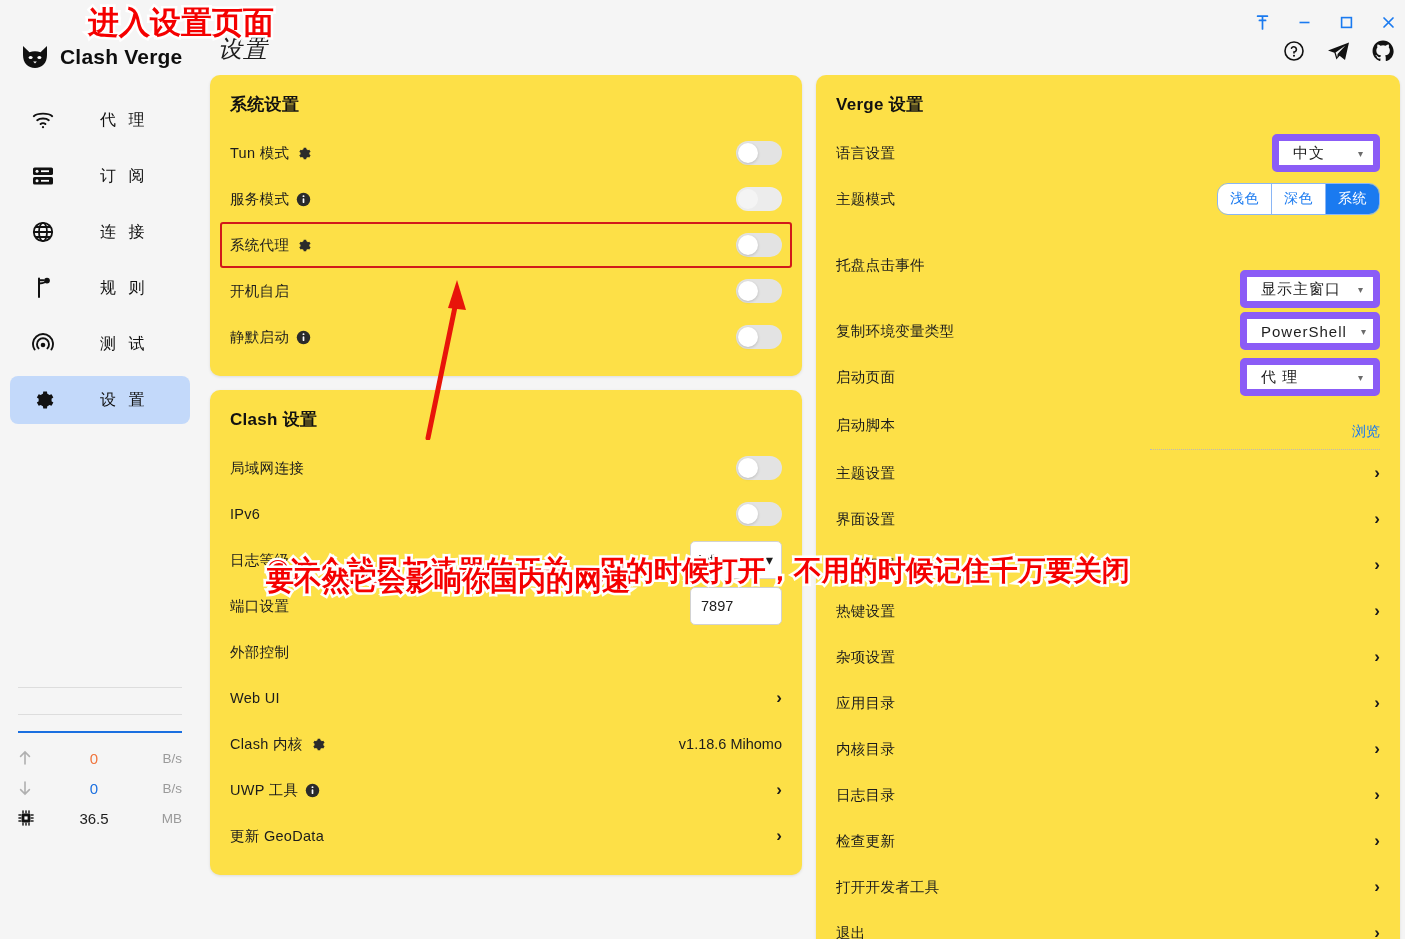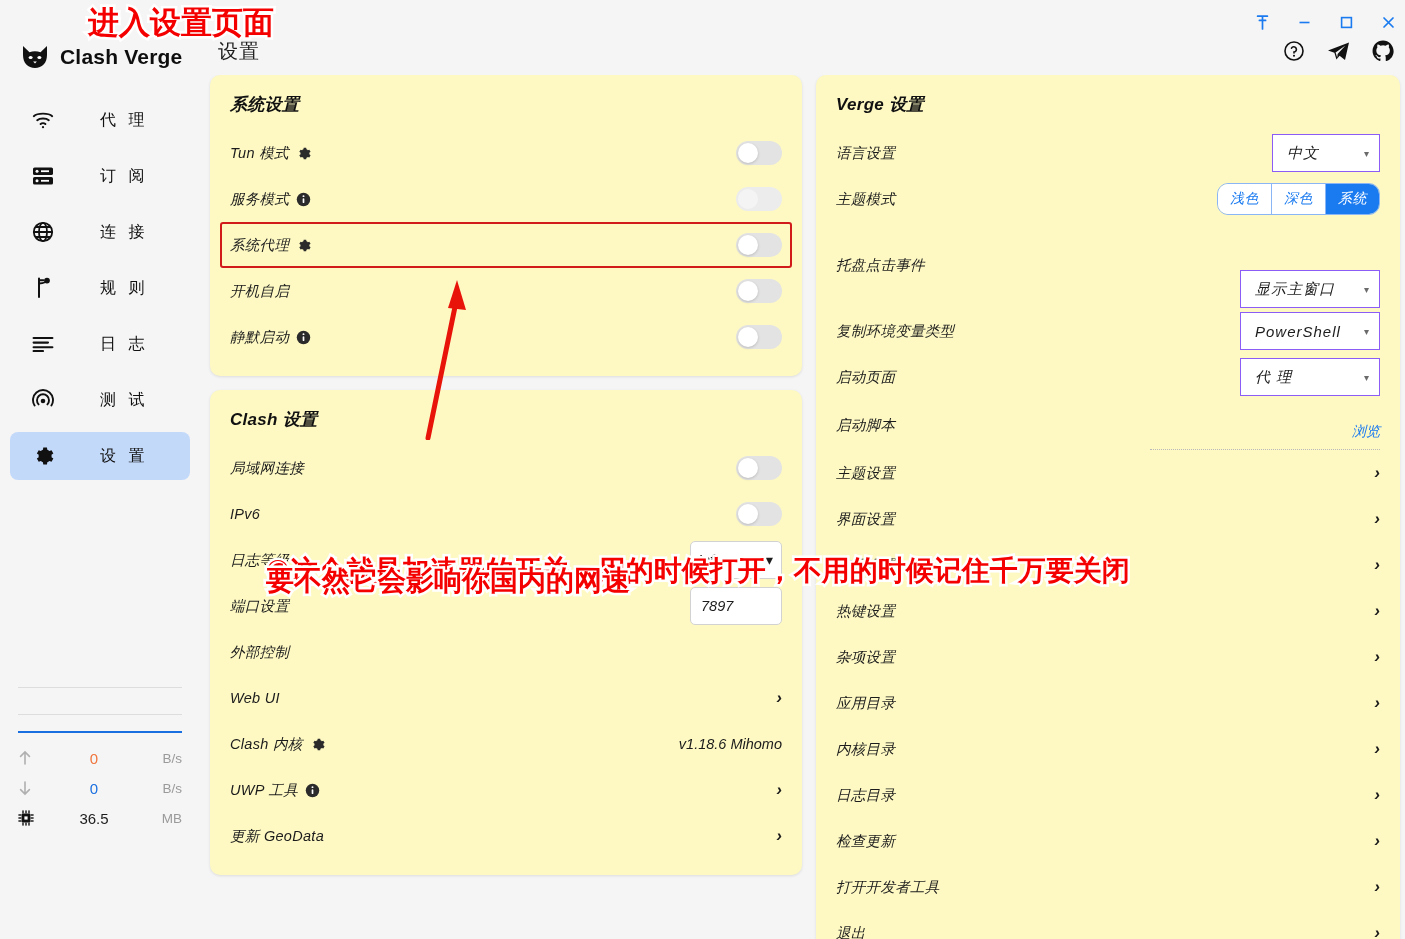--- a/index.html
+++ b/index.html
@@ -43,37 +43,36 @@
   .stat-ico { width: 22px; color: #a8a8a8; display:flex; align-items:center; justify-content:flex-start; }
   .stat-val { flex: 1 1 auto; text-align: center; font-size: 15px; }
   .stat-unit { width: 34px; text-align: right; color: #9a9a9a; font-size: 13.5px; }
   .up-val { color: #f0743c; }
   .down-val { color: #1a6fe0; }
   .mem-val { color: #1c1c1c; }
 
   
   .main { flex: 1 1 auto; height: 939px; display: flex; flex-direction: column; background: #f5f5f5; position: relative; }
   .topbar { height: 78px; display: flex; align-items: flex-end; padding: 0 0 10px 18px; }
-  .page-title { font-size: 20px; color: #1c1c1c; letter-spacing: 1px; }
+  .page-title { font-size: 24px; color: #1c1c1c; letter-spacing: 1px; font-style: italic; }
 
   .winctrl { position: absolute; top: 8px; right: 10px; display: flex; align-items: center; gap: 6px; z-index: 30; }
   .winbtn { width: 36px; height: 28px; display: flex; align-items: center; justify-content: center; color: #1a7af0; cursor: pointer; }
   .toolicons { position: absolute; top: 40px; right: 22px; display: flex; align-items: center; gap: 22px; z-index: 30; }
   .toolico { cursor: pointer; display: flex; align-items: center; justify-content: center; color: #111; }
 
   .panels { flex: 1 1 auto; display: flex; gap: 14px; padding: 0 16px 0 10px; overflow: hidden; }
   .col { display: flex; flex-direction: column; gap: 14px; }
   .col-left { width: 592px; flex: 0 0 592px; }
   .col-right { width: 584px; flex: 0 0 584px; }
 
   .card {
-    background: #fef9c3; border-radius: 10px;
+    background: #fde047; border-radius: 10px;
     box-shadow: 0 1px 3px rgba(0,0,0,.10);
     padding: 18px 20px 16px 20px;
-    font-style: italic;
   }
   .card-title { font-size: 17px; font-weight: 700; color: #111; margin-bottom: 14px; letter-spacing: .3px; }
 
   .row {
     display: flex; align-items: center; justify-content: space-between;
     min-height: 46px; position: relative;
   }
   .row-label { font-size: 14.5px; color: #1c1c1c; display: flex; align-items: center; gap: 7px; letter-spacing: .3px; }
   .row.highlight { border: 2px solid #d11a1a; border-radius: 3px; padding: 0 8px; margin: 0 -10px; }
 
@@ -85,21 +84,21 @@
   .toggle.faded { background: #ececec; }
   .toggle.faded .knob { background: #f4f4f4; box-shadow: none; }
 
   
   .chev { color: #1c1c1c; font-size: 17px; font-weight: 700; cursor: pointer; }
 
   .value-text { font-size: 14.5px; color: #1c1c1c; }
 
   
   .select {
-    border: 1px solid #8b5cf6; border-radius: 0; height: 38px;
+    border: 7px solid #8b5cf6; border-radius: 5px; height: 38px;
     display: flex; align-items: center; justify-content: space-between;
     padding: 0 10px 0 14px; background: #fff; cursor: pointer; min-width: 108px;
   }
   .select .sel-val { font-size: 15px; color: #1c1c1c; letter-spacing: 1px; }
   .select .caret { margin-left: 14px; color: #6b6b6b; font-size: 10px; }
   .select.w-lang { width: 108px; }
   .select.w-tray { width: 140px; margin-top: 48px; }
   .select.w-ps { width: 140px; }
   .select.w-start { width: 140px; }
 
@@ -208,28 +207,20 @@
           <svg width="20" height="22" viewBox="0 0 20 22" fill="none" stroke="#111" stroke-width="2" stroke-linecap="round">
             <path d="M6 20 V4"></path>
             <path d="M6 6.5 C11 6.5 14 4.5 14 2"></path>
             <path d="M6 3.2 L10.5 3.2 M6 1.5 L6 5"></path>
             <circle cx="14" cy="3.6" r="1.9" fill="#111"></circle>
           </svg>
         </span>
         <span class="nav-label">规 则</span>
       </div>
 
-      <div class="nav-item">
-        <span class="nav-ico">
-          <svg width="22" height="16" viewBox="0 0 22 16" stroke="#111" stroke-width="2.1" stroke-linecap="round">
-            <path d="M1.6 2 H20.4 M1.6 6.6 H16 M1.6 11.2 H20.4 M1.6 15 H11"></path>
-          </svg>
-        </span>
-        <span class="nav-label">日 志</span>
-      </div>
 
       <div class="nav-item">
         <span class="nav-ico">
           <svg width="22" height="22" viewBox="0 0 22 22" fill="none" stroke="#111" stroke-width="1.9" stroke-linecap="round">
             <path d="M2.6 16.5 A10 10 0 1 1 19.4 16.5"></path>
             <path d="M6.6 15.4 A6 6 0 1 1 15.4 15.4"></path>
             <circle cx="11" cy="12" r="2.3" fill="#111" stroke="none"></circle>
           </svg>
         </span>
         <span class="nav-label">测 试</span>

